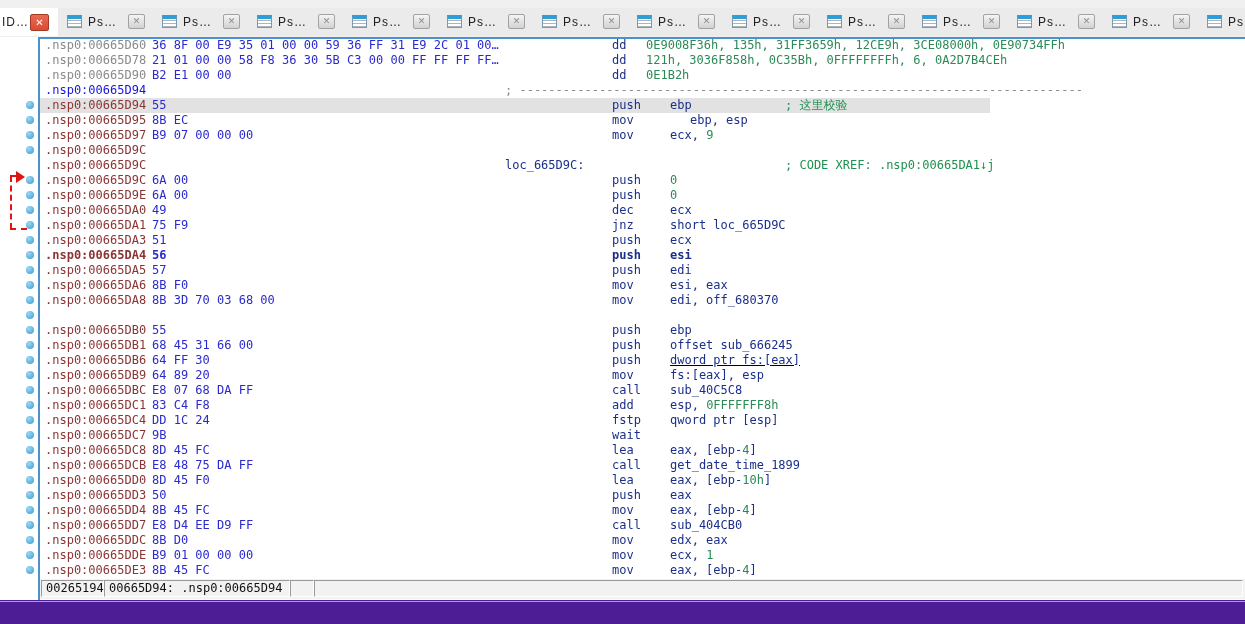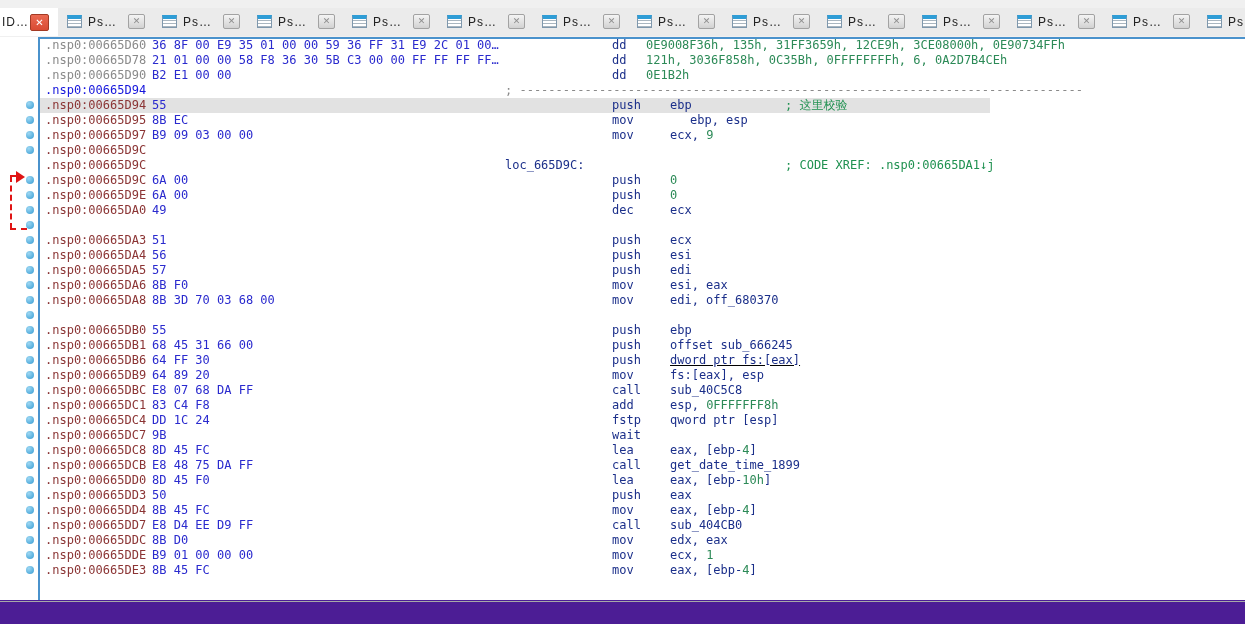--- a/index.html
+++ b/index.html
@@ -169,28 +169,29 @@
     <div class="pane-top-border"></div>
     <div class="pane-left-border"></div>
     <div class="rows">
         <div class="row" style="top: 0px;"><span class="cell c-addr-gray" style="left: 45px;">.nsp0:00665D60</span><span class="cell c-bytes" style="left: 152px;">36 8F 00 E9 35 01 00 00 59 36 FF 31 E9 2C 01 00…</span><span class="cell c-code" style="left: 612px;">dd</span><span class="cell" style="left: 646px;"><span class="c-num">0E9008F36h, 135h, 31FF3659h, 12CE9h, 3CE08000h, 0E90734FFh</span></span></div>
         <div class="row" style="top: 15px;"><span class="cell c-addr-gray" style="left: 45px;">.nsp0:00665D78</span><span class="cell c-bytes" style="left: 152px;">21 01 00 00 58 F8 36 30 5B C3 00 00 FF FF FF FF…</span><span class="cell c-code" style="left: 612px;">dd</span><span class="cell" style="left: 646px;"><span class="c-num">121h, 3036F858h, 0C35Bh, 0FFFFFFFFh, 6, 0A2D7B4CEh</span></span></div>
         <div class="row" style="top: 30px;"><span class="cell c-addr-gray" style="left: 45px;">.nsp0:00665D90</span><span class="cell c-bytes" style="left: 152px;">B2 E1 00 00</span><span class="cell c-code" style="left: 612px;">dd</span><span class="cell" style="left: 646px;"><span class="c-num">0E1B2h</span></span></div>
         <div class="row" style="top: 45px;"><span class="cell c-addr-blue" style="left: 45px;">.nsp0:00665D94</span><span class="cell c-gray" style="left: 505px;">; ------------------------------------------------------------------------------</span></div>
         <div class="hl" style="top: 60px;"></div>
         <div class="row" style="top: 60px;"><span class="cell c-addr-maroon" style="left: 45px;">.nsp0:00665D94</span><span class="cell c-bytes" style="left: 152px;">55</span><span class="cell c-code" style="left: 612px;">push</span><span class="cell" style="left: 670px;"><span class="c-code">ebp</span></span><span class="cell c-cmt" style="left: 785px;">; 这里校验</span></div>
         <div class="row" style="top: 75px;"><span class="cell c-addr-maroon" style="left: 45px;">.nsp0:00665D95</span><span class="cell c-bytes" style="left: 152px;">8B EC</span><span class="cell c-code" style="left: 612px;">mov</span><span class="cell" style="left: 690px;"><span class="c-code">ebp, esp</span></span></div>
-        <div class="row" style="top: 90px;"><span class="cell c-addr-maroon" style="left: 45px;">.nsp0:00665D97</span><span class="cell c-bytes" style="left: 152px;">B9 09 03 00 00</span><span class="cell c-code" style="left: 612px;">mov</span><span class="cell" style="left: 670px;"><span class="c-code">ecx, </span><span class="c-num">9</span></span></div>
+        <div class="row" style="top: 90px;"><span class="cell c-addr-maroon" style="left: 45px;">.nsp0:00665D97</span><span class="cell c-bytes" style="left: 152px;">B9 07 00 00 00</span><span class="cell c-code" style="left: 612px;">mov</span><span class="cell" style="left: 670px;"><span class="c-code">ecx, </span><span class="c-num">9</span></span></div>
         <div class="row" style="top: 105px;"><span class="cell c-addr-maroon" style="left: 45px;">.nsp0:00665D9C</span></div>
         <div class="row" style="top: 120px;"><span class="cell c-addr-maroon" style="left: 45px;">.nsp0:00665D9C</span><span class="cell c-code" style="left: 505px;">loc_665D9C:</span><span class="cell c-cmt" style="left: 785px;">; CODE XREF: .nsp0:00665DA1↓j</span></div>
         <div class="row" style="top: 135px;"><span class="cell c-addr-maroon" style="left: 45px;">.nsp0:00665D9C</span><span class="cell c-bytes" style="left: 152px;">6A 00</span><span class="cell c-code" style="left: 612px;">push</span><span class="cell" style="left: 670px;"><span class="c-num">0</span></span></div>
         <div class="row" style="top: 150px;"><span class="cell c-addr-maroon" style="left: 45px;">.nsp0:00665D9E</span><span class="cell c-bytes" style="left: 152px;">6A 00</span><span class="cell c-code" style="left: 612px;">push</span><span class="cell" style="left: 670px;"><span class="c-num">0</span></span></div>
         <div class="row" style="top: 165px;"><span class="cell c-addr-maroon" style="left: 45px;">.nsp0:00665DA0</span><span class="cell c-bytes" style="left: 152px;">49</span><span class="cell c-code" style="left: 612px;">dec</span><span class="cell" style="left: 670px;"><span class="c-code">ecx</span></span></div>
+        <div class="row" style="top: 180px;"><span class="cell c-addr-maroon" style="left: 45px;">.nsp0:00665DA1</span><span class="cell c-bytes" style="left: 152px;">75 F9</span><span class="cell c-code" style="left: 612px;">jnz</span><span class="cell" style="left: 670px;"><span class="c-code">short loc_665D9C</span></span></div>
         <div class="row" style="top: 195px;"><span class="cell c-addr-maroon" style="left: 45px;">.nsp0:00665DA3</span><span class="cell c-bytes" style="left: 152px;">51</span><span class="cell c-code" style="left: 612px;">push</span><span class="cell" style="left: 670px;"><span class="c-code">ecx</span></span></div>
-        <div class="row" style="top: 210px;"><span class="cell c-addr-maroon" style="left: 45px;">.nsp0:00665DA4</span><span class="cell c-bytes" style="left: 152px;">56</span><span class="cell c-code" style="left: 612px;">push</span><span class="cell" style="left: 670px;"><span class="c-code">esi</span></span></div>
+        <div class="row" style="top: 210px; font-weight: bold;"><span class="cell c-addr-maroon" style="left: 45px;">.nsp0:00665DA4</span><span class="cell c-bytes" style="left: 152px;">56</span><span class="cell c-code" style="left: 612px;">push</span><span class="cell" style="left: 670px;"><span class="c-code">esi</span></span></div>
         <div class="row" style="top: 225px;"><span class="cell c-addr-maroon" style="left: 45px;">.nsp0:00665DA5</span><span class="cell c-bytes" style="left: 152px;">57</span><span class="cell c-code" style="left: 612px;">push</span><span class="cell" style="left: 670px;"><span class="c-code">edi</span></span></div>
         <div class="row" style="top: 240px;"><span class="cell c-addr-maroon" style="left: 45px;">.nsp0:00665DA6</span><span class="cell c-bytes" style="left: 152px;">8B F0</span><span class="cell c-code" style="left: 612px;">mov</span><span class="cell" style="left: 670px;"><span class="c-code">esi, eax</span></span></div>
         <div class="row" style="top: 255px;"><span class="cell c-addr-maroon" style="left: 45px;">.nsp0:00665DA8</span><span class="cell c-bytes" style="left: 152px;">8B 3D 70 03 68 00</span><span class="cell c-code" style="left: 612px;">mov</span><span class="cell" style="left: 670px;"><span class="c-code">edi, off_680370</span></span></div>
         <div class="row" style="top: 285px;"><span class="cell c-addr-maroon" style="left: 45px;">.nsp0:00665DB0</span><span class="cell c-bytes" style="left: 152px;">55</span><span class="cell c-code" style="left: 612px;">push</span><span class="cell" style="left: 670px;"><span class="c-code">ebp</span></span></div>
         <div class="row" style="top: 300px;"><span class="cell c-addr-maroon" style="left: 45px;">.nsp0:00665DB1</span><span class="cell c-bytes" style="left: 152px;">68 45 31 66 00</span><span class="cell c-code" style="left: 612px;">push</span><span class="cell" style="left: 670px;"><span class="c-code">offset sub_666245</span></span></div>
         <div class="row" style="top: 315px;"><span class="cell c-addr-maroon" style="left: 45px;">.nsp0:00665DB6</span><span class="cell c-bytes" style="left: 152px;">64 FF 30</span><span class="cell c-code" style="left: 612px;">push</span><span class="cell" style="left: 670px; text-decoration: underline;"><span class="c-code">dword ptr fs:[eax]</span></span></div>
         <div class="row" style="top: 330px;"><span class="cell c-addr-maroon" style="left: 45px;">.nsp0:00665DB9</span><span class="cell c-bytes" style="left: 152px;">64 89 20</span><span class="cell c-code" style="left: 612px;">mov</span><span class="cell" style="left: 670px;"><span class="c-code">fs:[eax], esp</span></span></div>
         <div class="row" style="top: 345px;"><span class="cell c-addr-maroon" style="left: 45px;">.nsp0:00665DBC</span><span class="cell c-bytes" style="left: 152px;">E8 07 68 DA FF</span><span class="cell c-code" style="left: 612px;">call</span><span class="cell" style="left: 670px;"><span class="c-code">sub_40C5C8</span></span></div>
         <div class="row" style="top: 360px;"><span class="cell c-addr-maroon" style="left: 45px;">.nsp0:00665DC1</span><span class="cell c-bytes" style="left: 152px;">83 C4 F8</span><span class="cell c-code" style="left: 612px;">add</span><span class="cell" style="left: 670px;"><span class="c-code">esp, </span><span class="c-num">0FFFFFFF8h</span></span></div>
         <div class="row" style="top: 375px;"><span class="cell c-addr-maroon" style="left: 45px;">.nsp0:00665DC4</span><span class="cell c-bytes" style="left: 152px;">DD 1C 24</span><span class="cell c-code" style="left: 612px;">fstp</span><span class="cell" style="left: 670px;"><span class="c-code">qword ptr [esp]</span></span></div>
@@ -198,16 +199,22 @@
         <div class="row" style="top: 405px;"><span class="cell c-addr-maroon" style="left: 45px;">.nsp0:00665DC8</span><span class="cell c-bytes" style="left: 152px;">8D 45 FC</span><span class="cell c-code" style="left: 612px;">lea</span><span class="cell" style="left: 670px;"><span class="c-code">eax, [ebp-</span><span class="c-num">4</span><span class="c-code">]</span></span></div>
         <div class="row" style="top: 420px;"><span class="cell c-addr-maroon" style="left: 45px;">.nsp0:00665DCB</span><span class="cell c-bytes" style="left: 152px;">E8 48 75 DA FF</span><span class="cell c-code" style="left: 612px;">call</span><span class="cell" style="left: 670px;"><span class="c-code">get_date_time_1899</span></span></div>
         <div class="row" style="top: 435px;"><span class="cell c-addr-maroon" style="left: 45px;">.nsp0:00665DD0</span><span class="cell c-bytes" style="left: 152px;">8D 45 F0</span><span class="cell c-code" style="left: 612px;">lea</span><span class="cell" style="left: 670px;"><span class="c-code">eax, [ebp-</span><span class="c-num">10h</span><span class="c-code">]</span></span></div>
         <div class="row" style="top: 450px;"><span class="cell c-addr-maroon" style="left: 45px;">.nsp0:00665DD3</span><span class="cell c-bytes" style="left: 152px;">50</span><span class="cell c-code" style="left: 612px;">push</span><span class="cell" style="left: 670px;"><span class="c-code">eax</span></span></div>
         <div class="row" style="top: 465px;"><span class="cell c-addr-maroon" style="left: 45px;">.nsp0:00665DD4</span><span class="cell c-bytes" style="left: 152px;">8B 45 FC</span><span class="cell c-code" style="left: 612px;">mov</span><span class="cell" style="left: 670px;"><span class="c-code">eax, [ebp-</span><span class="c-num">4</span><span class="c-code">]</span></span></div>
         <div class="row" style="top: 480px;"><span class="cell c-addr-maroon" style="left: 45px;">.nsp0:00665DD7</span><span class="cell c-bytes" style="left: 152px;">E8 D4 EE D9 FF</span><span class="cell c-code" style="left: 612px;">call</span><span class="cell" style="left: 670px;"><span class="c-code">sub_404CB0</span></span></div>
         <div class="row" style="top: 495px;"><span class="cell c-addr-maroon" style="left: 45px;">.nsp0:00665DDC</span><span class="cell c-bytes" style="left: 152px;">8B D0</span><span class="cell c-code" style="left: 612px;">mov</span><span class="cell" style="left: 670px;"><span class="c-code">edx, eax</span></span></div>
         <div class="row" style="top: 510px;"><span class="cell c-addr-maroon" style="left: 45px;">.nsp0:00665DDE</span><span class="cell c-bytes" style="left: 152px;">B9 01 00 00 00</span><span class="cell c-code" style="left: 612px;">mov</span><span class="cell" style="left: 670px;"><span class="c-code">ecx, </span><span class="c-num">1</span></span></div>
         <div class="row" style="top: 525px;"><span class="cell c-addr-maroon" style="left: 45px;">.nsp0:00665DE3</span><span class="cell c-bytes" style="left: 152px;">8B 45 FC</span><span class="cell c-code" style="left: 612px;">mov</span><span class="cell" style="left: 670px;"><span class="c-code">eax, [ebp-</span><span class="c-num">4</span><span class="c-code">]</span></span></div>
       </div>
+    <div class="statusbar">
+      <div class="scell s0">00265194</div>
+      <div class="scell s1">00665D94: .nsp0:00665D94</div>
+      <div class="scell s2"></div>
+      <div class="scell s3"></div>
+    </div>
   </div>
 
   <div class="bottom-divider"></div>
 </div>
 
 </body></html>

